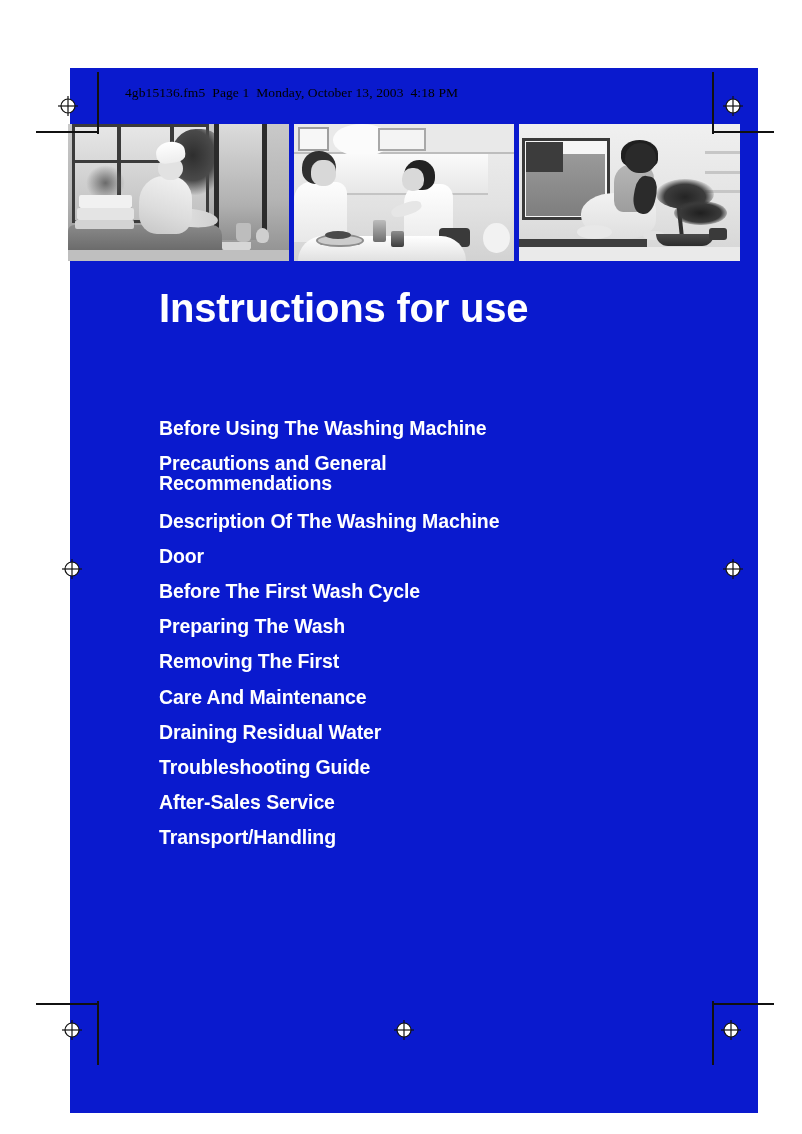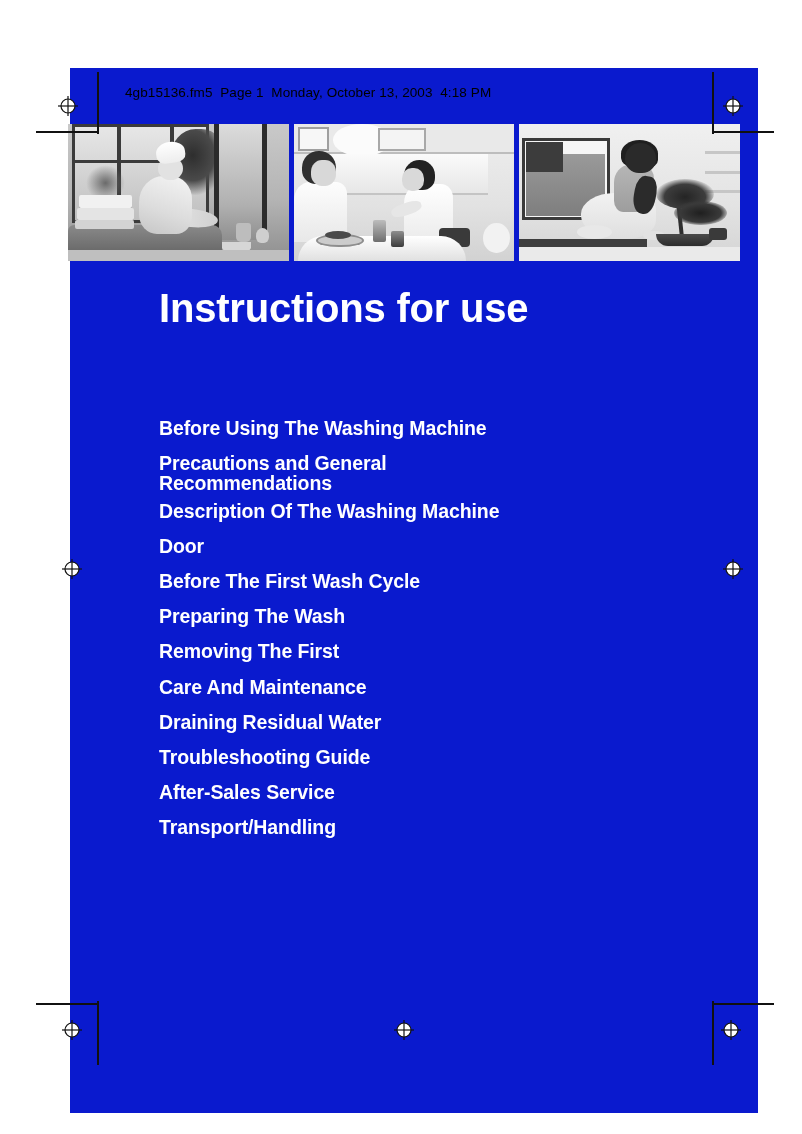--- a/index.html
+++ b/index.html
@@ -34,21 +34,21 @@
     left: 70px;
     top: 68px;
     width: 688px;
     height: 55px;
     background: #0a1ace;
   }
   .print-header-text {
     position: absolute;
     left: 55px;
     top: 17px;
-    font-family: Liberation Sans, sans-serif;
+    font-family: Liberation Serif, serif;
     font-size: 13.5px;
     color: #000000;
     white-space: pre;
     letter-spacing: 0.1px;
   }
 
   
   .photo-strip {
     position: absolute;
     left: 68px;
@@ -198,21 +198,21 @@
   .toc-item {
     font-size: 19.5px;
     font-weight: bold;
     color: #ffffff;
     line-height: 1.01;
     margin-bottom: 15.5px;
     white-space: pre-line;
     letter-spacing: -0.1px;
   }
   .toc-item.two-line {
-    margin-bottom: 8px;
+    margin-bottom: 18px;
   }
 
   
   .reg-mark {
     position: absolute;
     width: 20px;
     height: 20px;
     pointer-events: none;
   }
   .crop-line-h {

